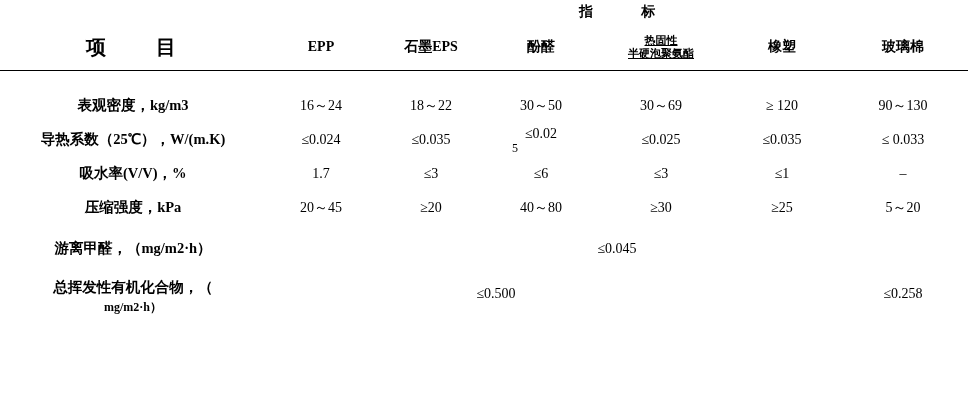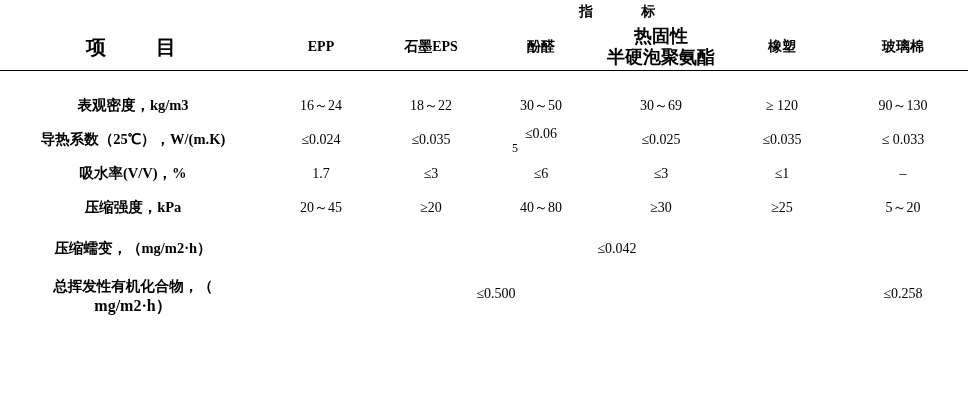--- a/index.html
+++ b/index.html
@@ -65,21 +65,22 @@
   .item-head-inner {
     display: inline-block;
     letter-spacing: 0.2em;
   }
   .item-head-inner .gap {
     display: inline-block;
     width: 46px;
   }
   .two-line {
     line-height: 1.18;
-    font-size: 18px;
+    font-size: 11px;
+    text-decoration: underline;
   }
   .two-line .l1 { display:block; }
   .two-line .l2 { display:block; }
 
   
   .datarow td {
     height: 34px;
     font-size: 14px;
     margin-left: 12px;
   }
@@ -94,21 +95,21 @@
   .tallrow td {
     height: 48px;
   }
   .wrap2 {
     line-height: 1.25;
     display: inline-block;
     font-weight: bold;
     font-size: 14.5px;
   }
   .wrap2 .small {
-    font-size: 16px;
+    font-size: 12px;
     font-weight: bold;
   }
   .firstspace {
     height: 18px;
   }
   .val-break {
     line-height: 1.0;
   }
   .val-break .b2 {
     display: block;
@@ -173,21 +174,21 @@
         <td class="mono-val">≥ 120</td>
         <td class="mono-val">90～130</td>
       </tr>
 
       <tr class="datarow">
         <td class="label">导热系数（25℃），W/(m.K)</td>
         <td class="mono-val">≤0.024</td>
         <td class="mono-val">≤0.035</td>
         <td class="mono-val">
           <span class="val-break">
-            <span>≤0.06</span>
+            <span>≤0.02</span>
             <span class="b2">5</span>
           </span>
         </td>
         <td class="mono-val">≤0.025</td>
         <td class="mono-val">≤0.035</td>
         <td class="mono-val">≤ 0.033</td>
       </tr>
 
       <tr class="datarow">
         <td class="label">吸水率(V/V)，%</td>
@@ -205,22 +206,22 @@
         <td class="mono-val">20～45</td>
         <td class="mono-val">≥20</td>
         <td class="mono-val">40～80</td>
         <td class="mono-val">≥30</td>
         <td class="mono-val">≥25</td>
         <td class="mono-val">5～20</td>
       </tr>
 
 
       <tr class="datarow tallrow">
-        <td class="label">压缩蠕变，（mg/m2·h）</td>
-        <td colspan="6" class="mono-val">≤0.042</td>
+        <td class="label">游离甲醛，（mg/m2·h）</td>
+        <td colspan="6" class="mono-val">≤0.045</td>
       </tr>
 
       <tr class="datarow tallrow">
         <td class="label">
           <span class="wrap2">
             <span>总挥发性有机化合物，（</span><br>
             <span class="small">mg/m2·h）</span>
           </span>
         </td>
         <td colspan="4" class="mono-val nudge-up">≤0.500</td>

